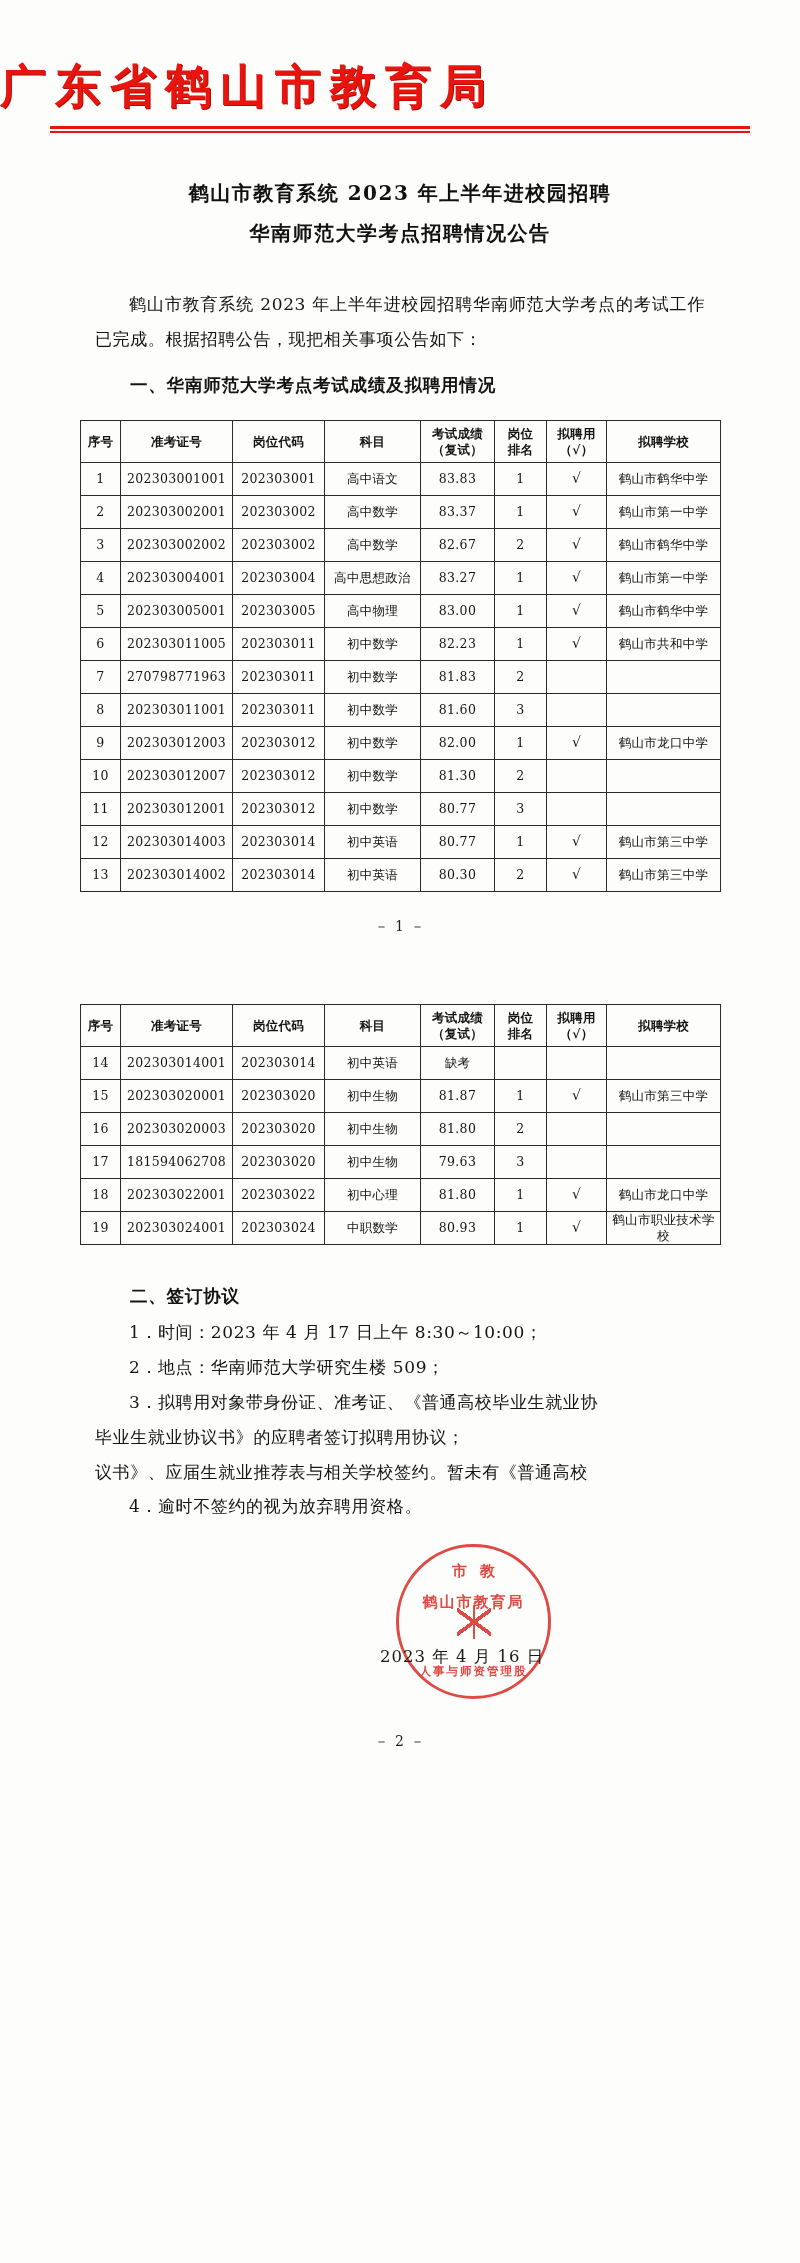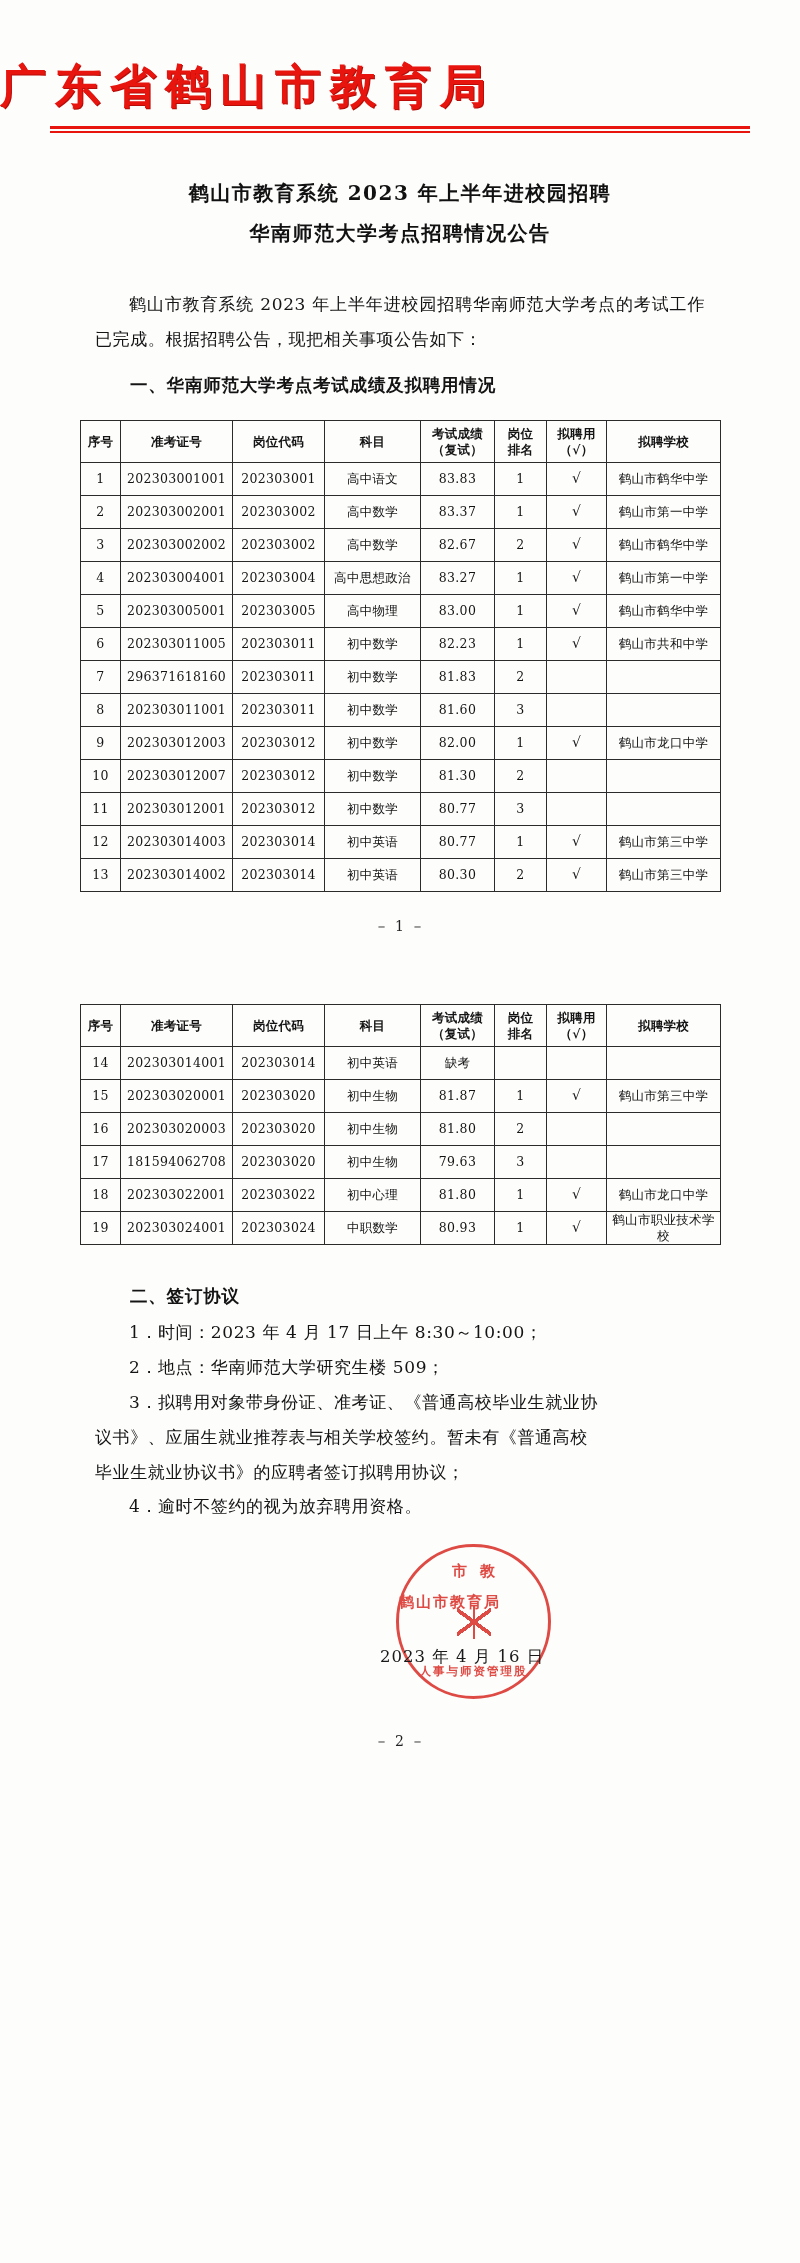--- a/index.html
+++ b/index.html
@@ -184,20 +184,21 @@
   .seal-arc-top {
     top: 15px;
     font-size: 15px;
     letter-spacing: 13px;
     text-indent: 13px;
   }
   .seal-center {
     position: absolute;
     left: 0; right: 0;
     top: 46px;
+    text-align: center;
     color: #d8241c;
     font-weight: bold;
     font-size: 15px;
     letter-spacing: 2px;
     font-family: "DejaVu Serif", "Liberation Serif", serif;
   }
   .seal-arc-bottom {
     bottom: 17px;
     font-size: 11.5px;
     letter-spacing: 2px;
@@ -328,21 +329,21 @@
             <td class="num">202303011005</td>
             <td class="num">202303011</td>
             <td>初中数学</td>
             <td class="num">82.23</td>
             <td class="num">1</td>
             <td class="tick">√</td>
             <td>鹤山市共和中学</td>
           </tr>
           <tr>
             <td class="num">7</td>
-            <td class="num">296371618160</td>
+            <td class="num">270798771963</td>
             <td class="num">202303011</td>
             <td>初中数学</td>
             <td class="num">81.83</td>
             <td class="num">2</td>
             <td class="tick"></td>
             <td></td>
           </tr>
           <tr>
             <td class="num">8</td>
             <td class="num">202303011001</td>
@@ -507,22 +508,22 @@
           </tr>
         </tbody>
     </table>
   </div>
 
   <div class="body-block">
     <div class="section-heading">二、签订协议</div>
     <div class="list-item">1．时间：2023 年 4 月 17 日上午 8:30～10:00；</div>
     <div class="list-item">2．地点：华南师范大学研究生楼 509；</div>
     <div class="list-item">3．拟聘用对象带身份证、准考证、《普通高校毕业生就业协</div>
+    <div class="list-item cont">毕业生就业协议书》的应聘者签订拟聘用协议；</div>
     <div class="list-item cont">议书》、应届生就业推荐表与相关学校签约。暂未有《普通高校</div>
-    <div class="list-item cont">毕业生就业协议书》的应聘者签订拟聘用协议；</div>
     <div class="list-item">4．逾时不签约的视为放弃聘用资格。</div>
   </div>
 
   <div class="sign-area">
     <div class="seal">
       <div class="seal-arc-top">市教</div>
       <div class="seal-center">鹤山市教育局</div>
       <div class="seal-arc-bottom">人事与师资管理股</div>
     </div>
     <div class="seal-date">2023 年 4 月 16 日</div>

